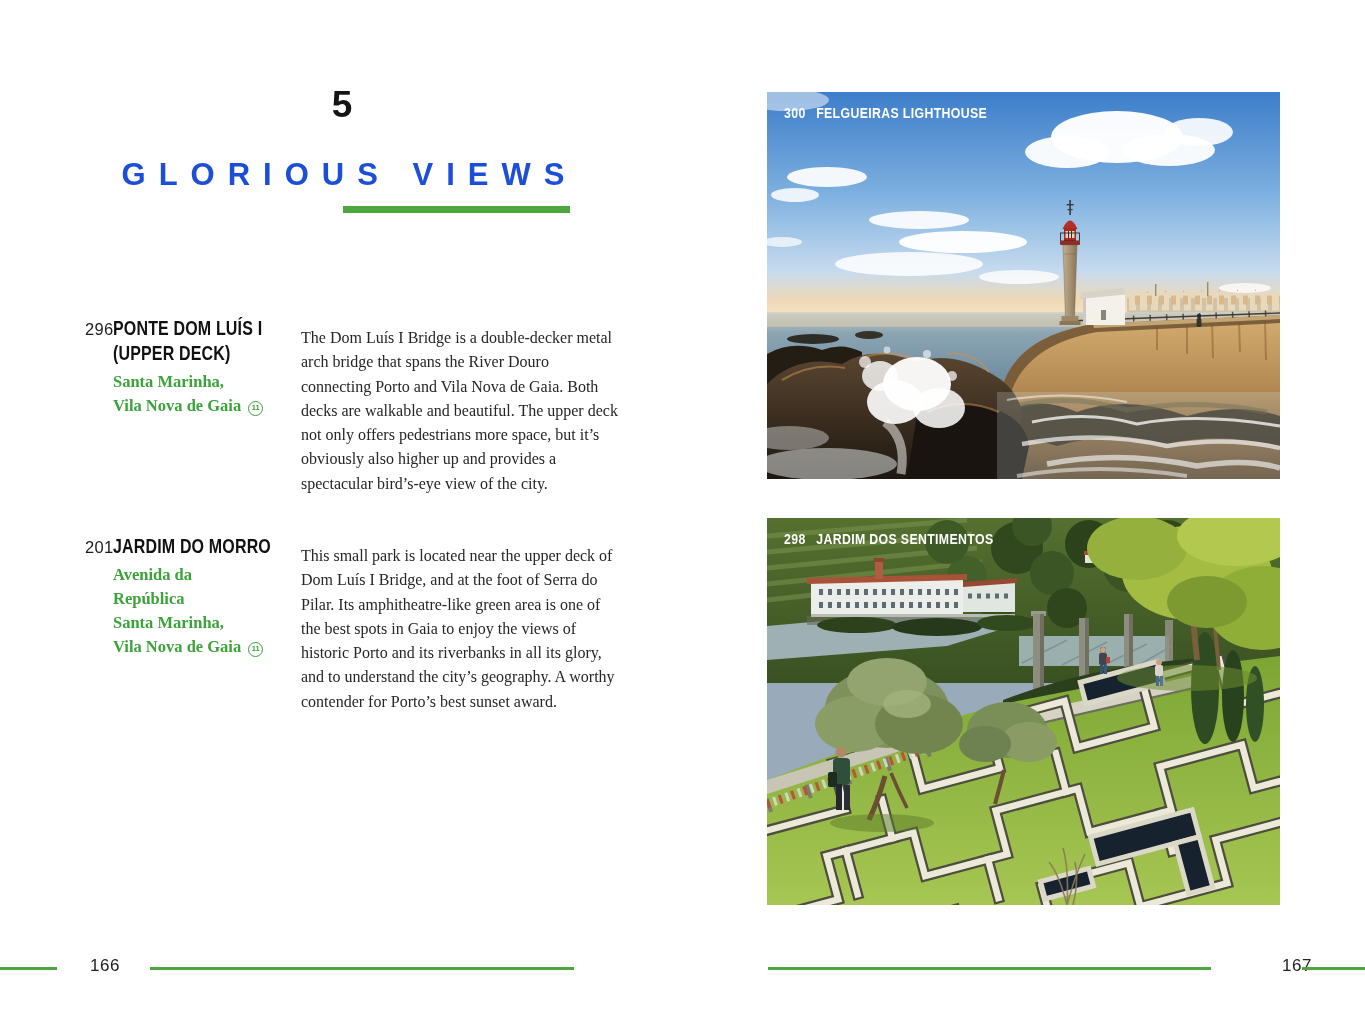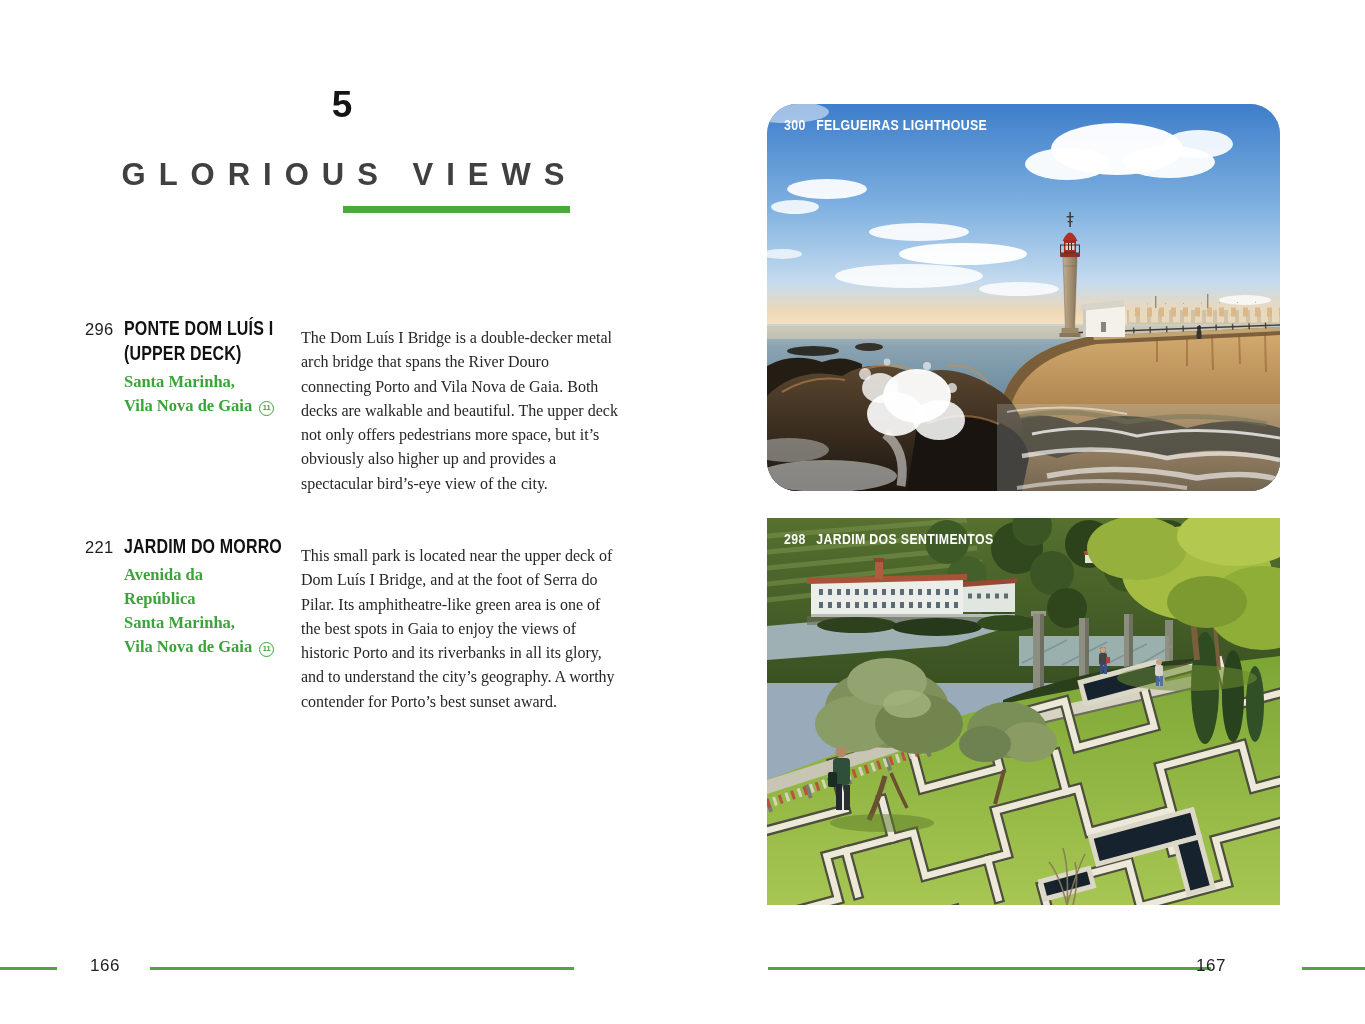--- a/index.html
+++ b/index.html
@@ -6,55 +6,55 @@
   body{width:1365px;height:1024px;overflow:hidden;
        font-family:"Liberation Sans",sans-serif;color:#161616;}
   .spread{position:relative;width:1365px;height:1024px;background:#fff;}
 
   
   .chapter-head{position:absolute;left:115px;top:0;width:455px;text-align:center;}
   .chapter-number{position:absolute;left:0;right:0;top:84px;
       font-size:37px;font-weight:700;letter-spacing:1px;color:#141414;}
   .chapter-title{position:absolute;left:50%;top:136px;transform:translateX(-50%);
       margin-left:7px;white-space:nowrap;font-size:31px;font-weight:700;
-      letter-spacing:13px;color:#404040;}
+      letter-spacing:13px;color:#1d4ed8;}
   .title-rule{position:absolute;left:228px;top:206px;width:227px;height:7px;
       background:var(--accent_green,#4ca83e);}
 
   .entry{position:absolute;left:0;width:690px;}
   .entry-1{top:316px;} .entry-2{top:534px;}
   .entry-num{position:absolute;left:85px;top:4px;font-size:16.5px;
       letter-spacing:.3px;color:#1c1c1c;}
-  .entry-head{position:absolute;left:124px;top:0;width:180px;}
+  .entry-head{position:absolute;left:113px;top:0;width:180px;}
   .entry-title{margin:0 0 4px 0;font-size:20px;line-height:25px;font-weight:700;
       letter-spacing:.2px;color:#111;transform:scaleX(.8);transform-origin:left top;
       white-space:nowrap;}
   .entry-address{font-family:"Liberation Serif",serif;font-weight:700;
       font-size:16.5px;line-height:24px;color:var(--address_green,#3ba33a);}
   .map-badge{display:inline-flex;align-items:center;justify-content:center;
       width:13px;height:13px;border:1.5px solid var(--address_green,#3ba33a);
       border-radius:50%;font-family:Liberation Sans, sans-serif;font-weight:700;
       font-size:7.5px;letter-spacing:0;margin-left:7px;transform:translateY(-1px);}
   .entry-body{position:absolute;left:293px;top:2px;width:318px;margin:8px;
       font-family:"Liberation Serif",serif;font-size:16px;line-height:24.3px;
       color:#262626;}
 
   
   figure.photo{position:absolute;left:767px;width:513px;height:387px;margin:0;
       overflow:hidden;background:#9ab;}
-  .photo-1{top:104px;border-radius:30px;} .photo-2{top:518px;}
+  .photo-1{top:92px;} .photo-2{top:518px;}
   .photo svg{display:block;}
   .photo-cap{position:absolute;top:13px;left:17px;display:flex;align-items:baseline;
       gap:12px;color:#ffffff;font-weight:700;font-size:14px;letter-spacing:.4px;
       transform:scaleX(.88);transform-origin:left top;white-space:nowrap;}
   .cap-num{font-weight:700;opacity:.96;}
 
   
   .page-num{position:absolute;top:956px;font-size:17px;letter-spacing:.5px;color:#222;}
-  .pn-left{left:90px;} .pn-right{left:1196px;text-align:right;}
+  .pn-left{left:90px;} .pn-right{left:1282px;text-align:right;}
   .foot-rule{position:absolute;top:967px;height:3px;background:var(--accent_green,#4ca83e);}
   .fr-1{left:0;width:57px;} .fr-2{left:150px;width:424px;}
   .fr-3{left:768px;width:443px;} .fr-4{left:1302px;width:63px;}
 </style>
 </head>
 <body>
 
 <div class="spread">
 
   <section>
@@ -71,21 +71,21 @@
         <h3 class="entry-title"><span>PONTE DOM LUÍS I</span><br><span>(UPPER DECK)</span></h3>
         <div class="entry-address">
           <div>Santa Marinha,</div>
           <div><span>Vila Nova de Gaia</span><span class="map-badge">11</span></div>
         </div>
       </div>
       <p class="entry-body">The Dom Luís I Bridge is a double-decker metal arch bridge that spans the River Douro connecting Porto and Vila Nova de Gaia. Both decks are walkable and beautiful. The upper deck not only offers pedestrians more space, but it’s obviously also higher up and provides a spectacular bird’s-eye view of the city.</p>
     </article>
 
     <article class="entry entry-2">
-      <div class="entry-num">221</div>
+      <div class="entry-num">201</div>
       <div class="entry-head">
         <h3 class="entry-title"><span>JARDIM DO MORRO</span></h3>
         <div class="entry-address">
           <div>Avenida da</div>
           <div>República</div>
           <div>Santa Marinha,</div>
           <div><span>Vila Nova de Gaia</span><span class="map-badge">11</span></div>
         </div>
       </div>
       <p class="entry-body">This small park is located near the upper deck of Dom Luís I Bridge, and at the foot of Serra do Pilar. Its amphitheatre-like green area is one of the best spots in Gaia to enjoy the views of historic Porto and its riverbanks in all its glory, and to understand the city’s geography. A worthy contender for Porto’s best sunset award.</p>

